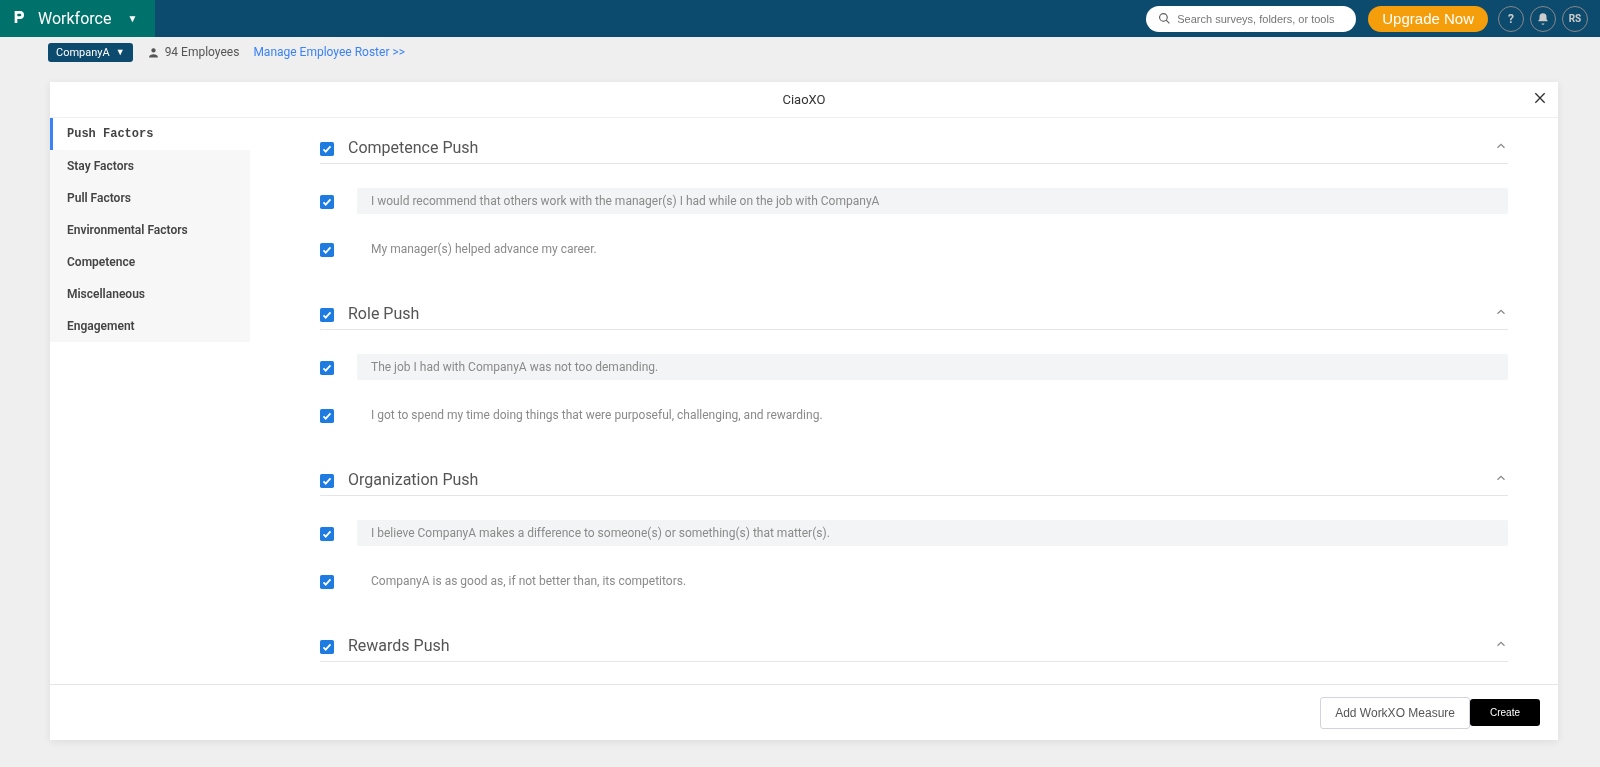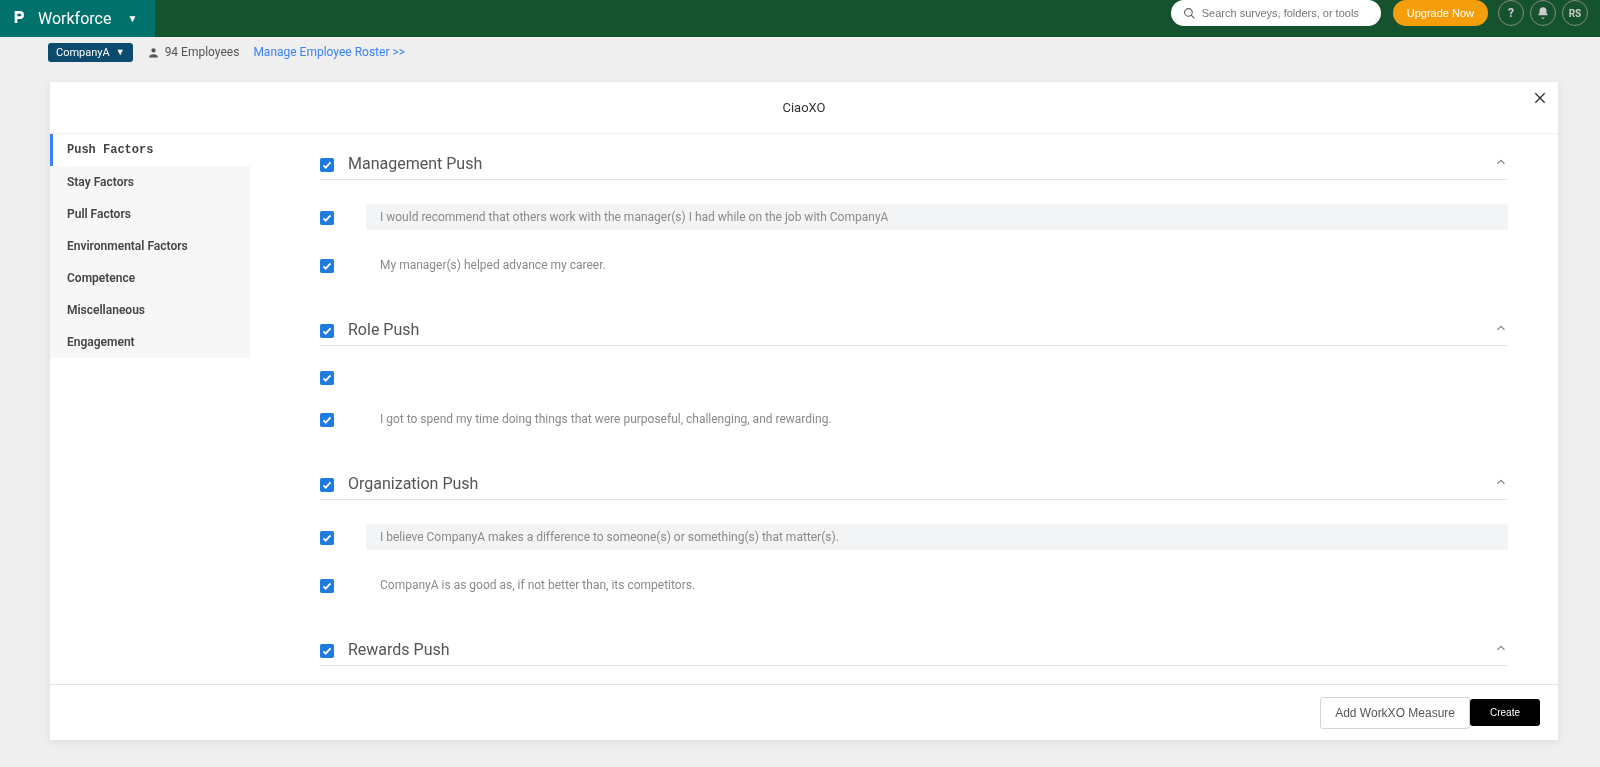--- a/index.html
+++ b/index.html
@@ -1,62 +1,62 @@
 <!DOCTYPE html>
 <html><head>
   <meta charset="utf-8">
   <style>
     * { margin: 0; padding: 0; box-sizing: border-box; }
     body { font-family: -apple-system, BlinkMacSystemFont, "Segoe UI", Roboto, Arial, sans-serif; background: #efefef; width: 1600px; height: 767px; overflow: hidden; }
 
     
-    .topbar { height: 37px; background: #14532d; display: flex; }
+    .topbar { height: 37px; background: #0c4a6e; display: flex; align-items: center; }
     .brand { background: #00716b; height: 37px; display: flex; align-items: center; padding: 0 18px 0 12px; gap: 10px; cursor: pointer; }
     .brand-logo { color: #fff; font-weight: bold; font-size: 18px; }
     .brand-text { color: #fff; font-size: 16px; font-weight: 400; }
     .brand-caret { color: #fff; font-size: 10px; margin-left: 6px; }
     .topbar-spacer { flex: 1; }
     .search-wrap { background: #fff; border-radius: 13px; height: 26px; display: flex; align-items: center; padding: 0 12px; width: 210px; margin-right: 12px; }
     .search-wrap svg { width: 13px; height: 13px; fill: #555; }
     .search-input { border: none; outline: none; font-size: 11px; color: #555; flex: 1; margin-left: 6px; background: transparent; }
-    .upgrade-btn { background: #f59e0b; color: #fff; border: none; border-radius: 13px; height: 26px; padding: 0 14px; font-size: 11px; font-weight: 500; cursor: pointer; margin-right: 10px; }
+    .upgrade-btn { background: #f59e0b; color: #fff; border: none; border-radius: 13px; height: 26px; padding: 0 14px; font-size: 15px; font-weight: 500; cursor: pointer; margin-right: 10px; }
     .circ-btn { width: 26px; height: 26px; border: 1px solid #888; border-radius: 50%; display: flex; align-items: center; justify-content: center; margin-right: 6px; cursor: pointer; color: #ccc; font-size: 12px; font-weight: bold; }
     .circ-btn svg { width: 14px; height: 14px; fill: #ccc; }
     .circ-btn.avatar { font-size: 10px; margin-right: 12px; }
 
     
     .subheader { height: 30px; background: #efefef; display: flex; align-items: center; padding-left: 48px; gap: 14px; font-size: 12px; }
     .company-pill { background: #0c4a6e; color: #fff; border-radius: 3px; padding: 3px 8px; display: flex; align-items: center; gap: 6px; font-size: 11px; cursor: pointer; }
     .company-pill span.caret { font-size: 9px; }
     .emp-count { color: #555; display: flex; align-items: center; gap: 5px; }
     .emp-count svg { width: 13px; height: 13px; fill: #555; }
     .roster-link { color: #3b82f6; cursor: pointer; }
 
     
     .modal { position: absolute; left: 50px; right: 42px; top: 82px; bottom: 27px; background: #fff; box-shadow: 0 2px 8px rgba(0,0,0,0.08); display: flex; flex-direction: column; }
-    .modal-header { height: 52px; display: flex; align-items: center; justify-content: center; position: relative; border-bottom: 1px solid #f0f0f0; }
+    .modal-header { height: 36px; display: flex; align-items: center; justify-content: center; position: relative; border-bottom: 1px solid #f0f0f0; }
     .modal-title { font-size: 13px; color: #333; }
     .modal-close { position: absolute; right: 10px; top: 8px; cursor: pointer; }
     .modal-close svg { width: 16px; height: 16px; stroke: #333; stroke-width: 2; fill: none; }
 
     .modal-body { flex: 1; display: flex; overflow: hidden; }
     .sidebar { width: 200px; background: #fff; }
     .sidebar-item { padding: 9px 14px; font-size: 12px; color: #444; font-weight: 600; cursor: pointer; border-left: 3px solid transparent; }
     .sidebar-item.active { border-left-color: #3b82f6; background: #fff; font-family: Liberation Mono, monospace; }
     .sidebar-item:not(.active) { background: #f7f7f7; }
 
     .content { flex: 1; overflow-y: auto; padding: 20px 50px 10px 70px; }
     .section-group { margin-bottom: 36px; }
     .section-header { display: flex; align-items: center; gap: 14px; padding-bottom: 6px; border-bottom: 1px solid #e5e5e5; }
     .section-cb { width: 14px; height: 14px; flex-shrink: 0; }
     .section-title { font-size: 16px; color: #555; font-weight: 400; flex: 1; }
     .section-chev { cursor: pointer; }
     .section-chev svg { width: 14px; height: 14px; stroke: #888; stroke-width: 2; fill: none; }
 
-    .item-row { display: flex; align-items: center; gap: 32px; padding: 6px 0; margin-top: 10px; }
+    .item-row { display: flex; align-items: center; gap: 23px; padding: 6px 0; margin-top: 10px; }
     .item-row.first { margin-top: 18px; }
     .item-text { flex: 1; font-size: 12px; color: #8a8a8a; padding: 6px 14px; border-radius: 2px; }
     .item-row.first .item-text { background: #f3f4f5; }
 
     .checkbox-icon { width: 14px; height: 14px; cursor: pointer; }
     .checkbox-icon svg { width: 14px; height: 14px; }
 
     .modal-footer { height: 56px; border-top: 1px solid #e5e5e5; display: flex; align-items: center; justify-content: flex-end; padding: 0 18px; gap: 0; }
     .btn-secondary { background: #fff; border: 1px solid #d1d5db; color: #555; font-size: 12px; padding: 8px 14px; border-radius: 3px; cursor: pointer; }
     .btn-primary { background: #000000; border: none; color: #fff; font-size: 10px; padding: 8px 20px; border-radius: 3px; cursor: pointer; }
@@ -125,21 +125,21 @@
         <div class="sidebar-item">Miscellaneous</div>
         <div class="sidebar-item">Engagement</div>
       </div>
     <div class="content" id="content">
         <div class="section-group">
           <div class="section-header">
             <div class="checkbox-icon section-cb"><svg viewBox="0 0 16 16">
                 <rect x="0" y="0" width="16" height="16" rx="2" fill="#1e7be0"></rect>
                 <path d="M4 8.5l2.5 2.5L12 5" stroke="#fff" stroke-width="2" fill="none"></path>
               </svg></div>
-            <div class="section-title">Management Push</div>
+            <div class="section-title">Competence Push</div>
             <div class="section-chev"><svg viewBox="0 0 24 24">
                 <path d="M6 15l6-6 6 6"></path>
               </svg></div>
           </div>
           <div class="item-row first">
             <div class="checkbox-icon"><svg viewBox="0 0 16 16">
                 <rect x="0" y="0" width="16" height="16" rx="2" fill="#1e7be0"></rect>
                 <path d="M4 8.5l2.5 2.5L12 5" stroke="#fff" stroke-width="2" fill="none"></path>
               </svg></div>
             <div class="item-text">I would recommend that others work with the manager(s) I had while on the job with CompanyA</div>
@@ -161,20 +161,21 @@
             <div class="section-title">Role Push</div>
             <div class="section-chev"><svg viewBox="0 0 24 24">
                 <path d="M6 15l6-6 6 6"></path>
               </svg></div>
           </div>
           <div class="item-row first">
             <div class="checkbox-icon"><svg viewBox="0 0 16 16">
                 <rect x="0" y="0" width="16" height="16" rx="2" fill="#1e7be0"></rect>
                 <path d="M4 8.5l2.5 2.5L12 5" stroke="#fff" stroke-width="2" fill="none"></path>
               </svg></div>
+            <div class="item-text">The job I had with CompanyA was not too demanding.</div>
           </div>
           <div class="item-row">
             <div class="checkbox-icon"><svg viewBox="0 0 16 16">
                 <rect x="0" y="0" width="16" height="16" rx="2" fill="#1e7be0"></rect>
                 <path d="M4 8.5l2.5 2.5L12 5" stroke="#fff" stroke-width="2" fill="none"></path>
               </svg></div>
             <div class="item-text">I got to spend my time doing things that were purposeful, challenging, and rewarding.</div>
           </div>
         </div>
         <div class="section-group">

